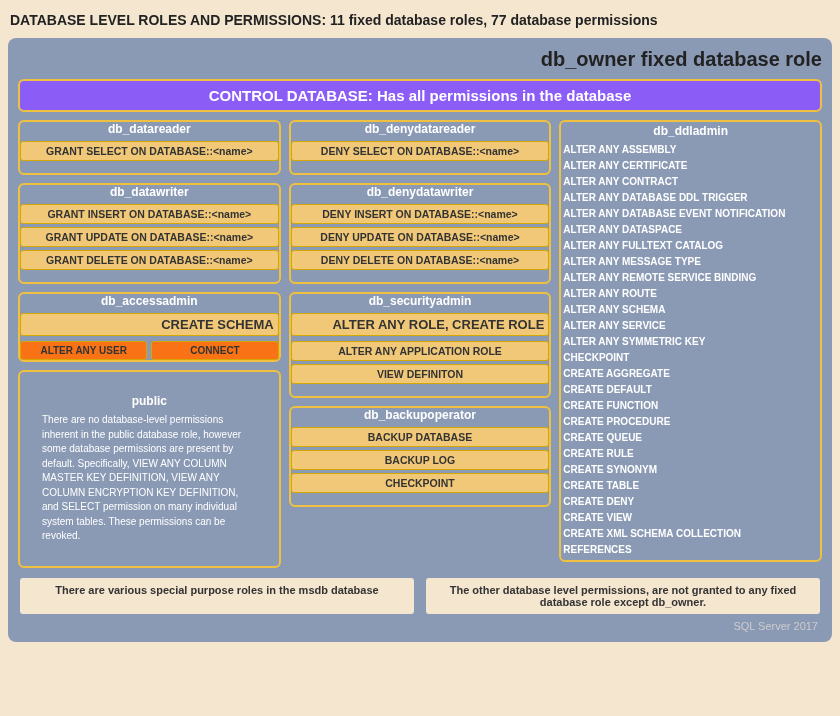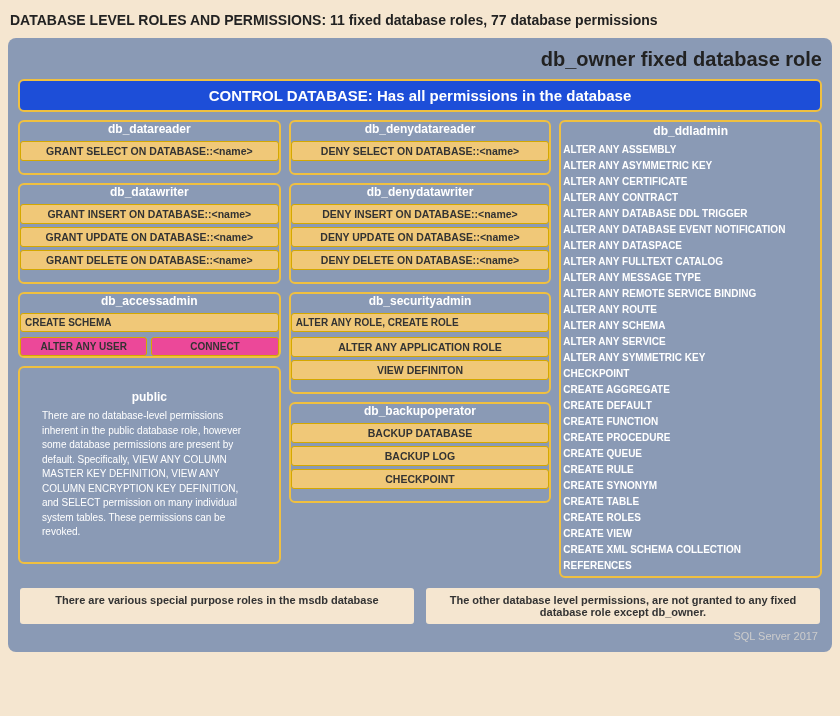--- a/index.html
+++ b/index.html
@@ -27,21 +27,21 @@
       padding: 10px;
     }
     .role-title {
       text-align: right;
       font-size: 20px;
       color: #222;
       font-weight: bold;
       margin-bottom: 8px;
     }
     .control-banner {
-      background: #1d4ed8;
+      background: #8b5cf6;
       border: 2px solid #f0c040;
       border-radius: 6px;
       text-align: center;
       font-size: 15px;
       font-weight: bold;
       color: #fff;
       padding: 6px 4px;
       margin-bottom: 8px;
     }
     .main-grid {
@@ -146,34 +146,34 @@
       text-align: right;
       color: #ccc;
       font-size: 11px;
       margin-top: 4px;
       padding-right: 4px;
     }
     .schema-shared {
       background: #f0c878;
       border: 1px solid #d4a800;
       border-radius: 3px;
-      text-align: left;
-      font-size: 10px;
+      text-align: right;
+      font-size: 13px;
       font-weight: bold;
       color: #333;
       padding: 3px 4px;
       margin-bottom: 5px;
     }
     .two-col-lower {
       display: grid;
       grid-template-columns: 1fr 1fr;
       gap: 4px;
     }
     .mini-perm {
-      background: #ec4899;
+      background: #f97316;
       border: 1px solid #d4a800;
       border-radius: 3px;
       text-align: center;
       font-size: 10px;
       font-weight: bold;
       color: #333;
       padding: 3px 2px;
     }
   </style>
 </head>
@@ -248,21 +248,20 @@
         <div class="perm-item">BACKUP LOG</div>
         <div class="perm-item">CHECKPOINT</div>
       </div>
 
     </div>
 
     <div class="col-right">
       <div class="ddladmin-box">
         <div class="ddladmin-title">db_ddladmin</div>
         <div class="ddladmin-perm">ALTER ANY ASSEMBLY</div>
-        <div class="ddladmin-perm">ALTER ANY ASYMMETRIC  KEY</div>
         <div class="ddladmin-perm">ALTER ANY CERTIFICATE</div>
         <div class="ddladmin-perm">ALTER ANY CONTRACT</div>
         <div class="ddladmin-perm">ALTER ANY DATABASE DDL TRIGGER</div>
         <div class="ddladmin-perm">ALTER ANY DATABASE EVENT NOTIFICATION</div>
         <div class="ddladmin-perm">ALTER ANY DATASPACE</div>
         <div class="ddladmin-perm">ALTER ANY FULLTEXT CATALOG</div>
         <div class="ddladmin-perm">ALTER ANY MESSAGE TYPE</div>
         <div class="ddladmin-perm">ALTER ANY REMOTE SERVICE BINDING</div>
         <div class="ddladmin-perm">ALTER ANY ROUTE</div>
         <div class="ddladmin-perm">ALTER ANY SCHEMA</div>
@@ -270,21 +269,21 @@
         <div class="ddladmin-perm">ALTER ANY SYMMETRIC  KEY</div>
         <div class="ddladmin-perm">CHECKPOINT</div>
         <div class="ddladmin-perm">CREATE AGGREGATE</div>
         <div class="ddladmin-perm">CREATE DEFAULT</div>
         <div class="ddladmin-perm">CREATE FUNCTION</div>
         <div class="ddladmin-perm">CREATE PROCEDURE</div>
         <div class="ddladmin-perm">CREATE QUEUE</div>
         <div class="ddladmin-perm">CREATE RULE</div>
         <div class="ddladmin-perm">CREATE SYNONYM</div>
         <div class="ddladmin-perm">CREATE TABLE</div>
-        <div class="ddladmin-perm">CREATE ROLES</div>
+        <div class="ddladmin-perm">CREATE DENY</div>
         <div class="ddladmin-perm">CREATE VIEW</div>
         <div class="ddladmin-perm">CREATE XML SCHEMA COLLECTION</div>
         <div class="ddladmin-perm">REFERENCES</div>
       </div>
     </div>
 
   </div>
 
   <div class="bottom-notes">
     <div class="note-box">There are various special purpose roles

